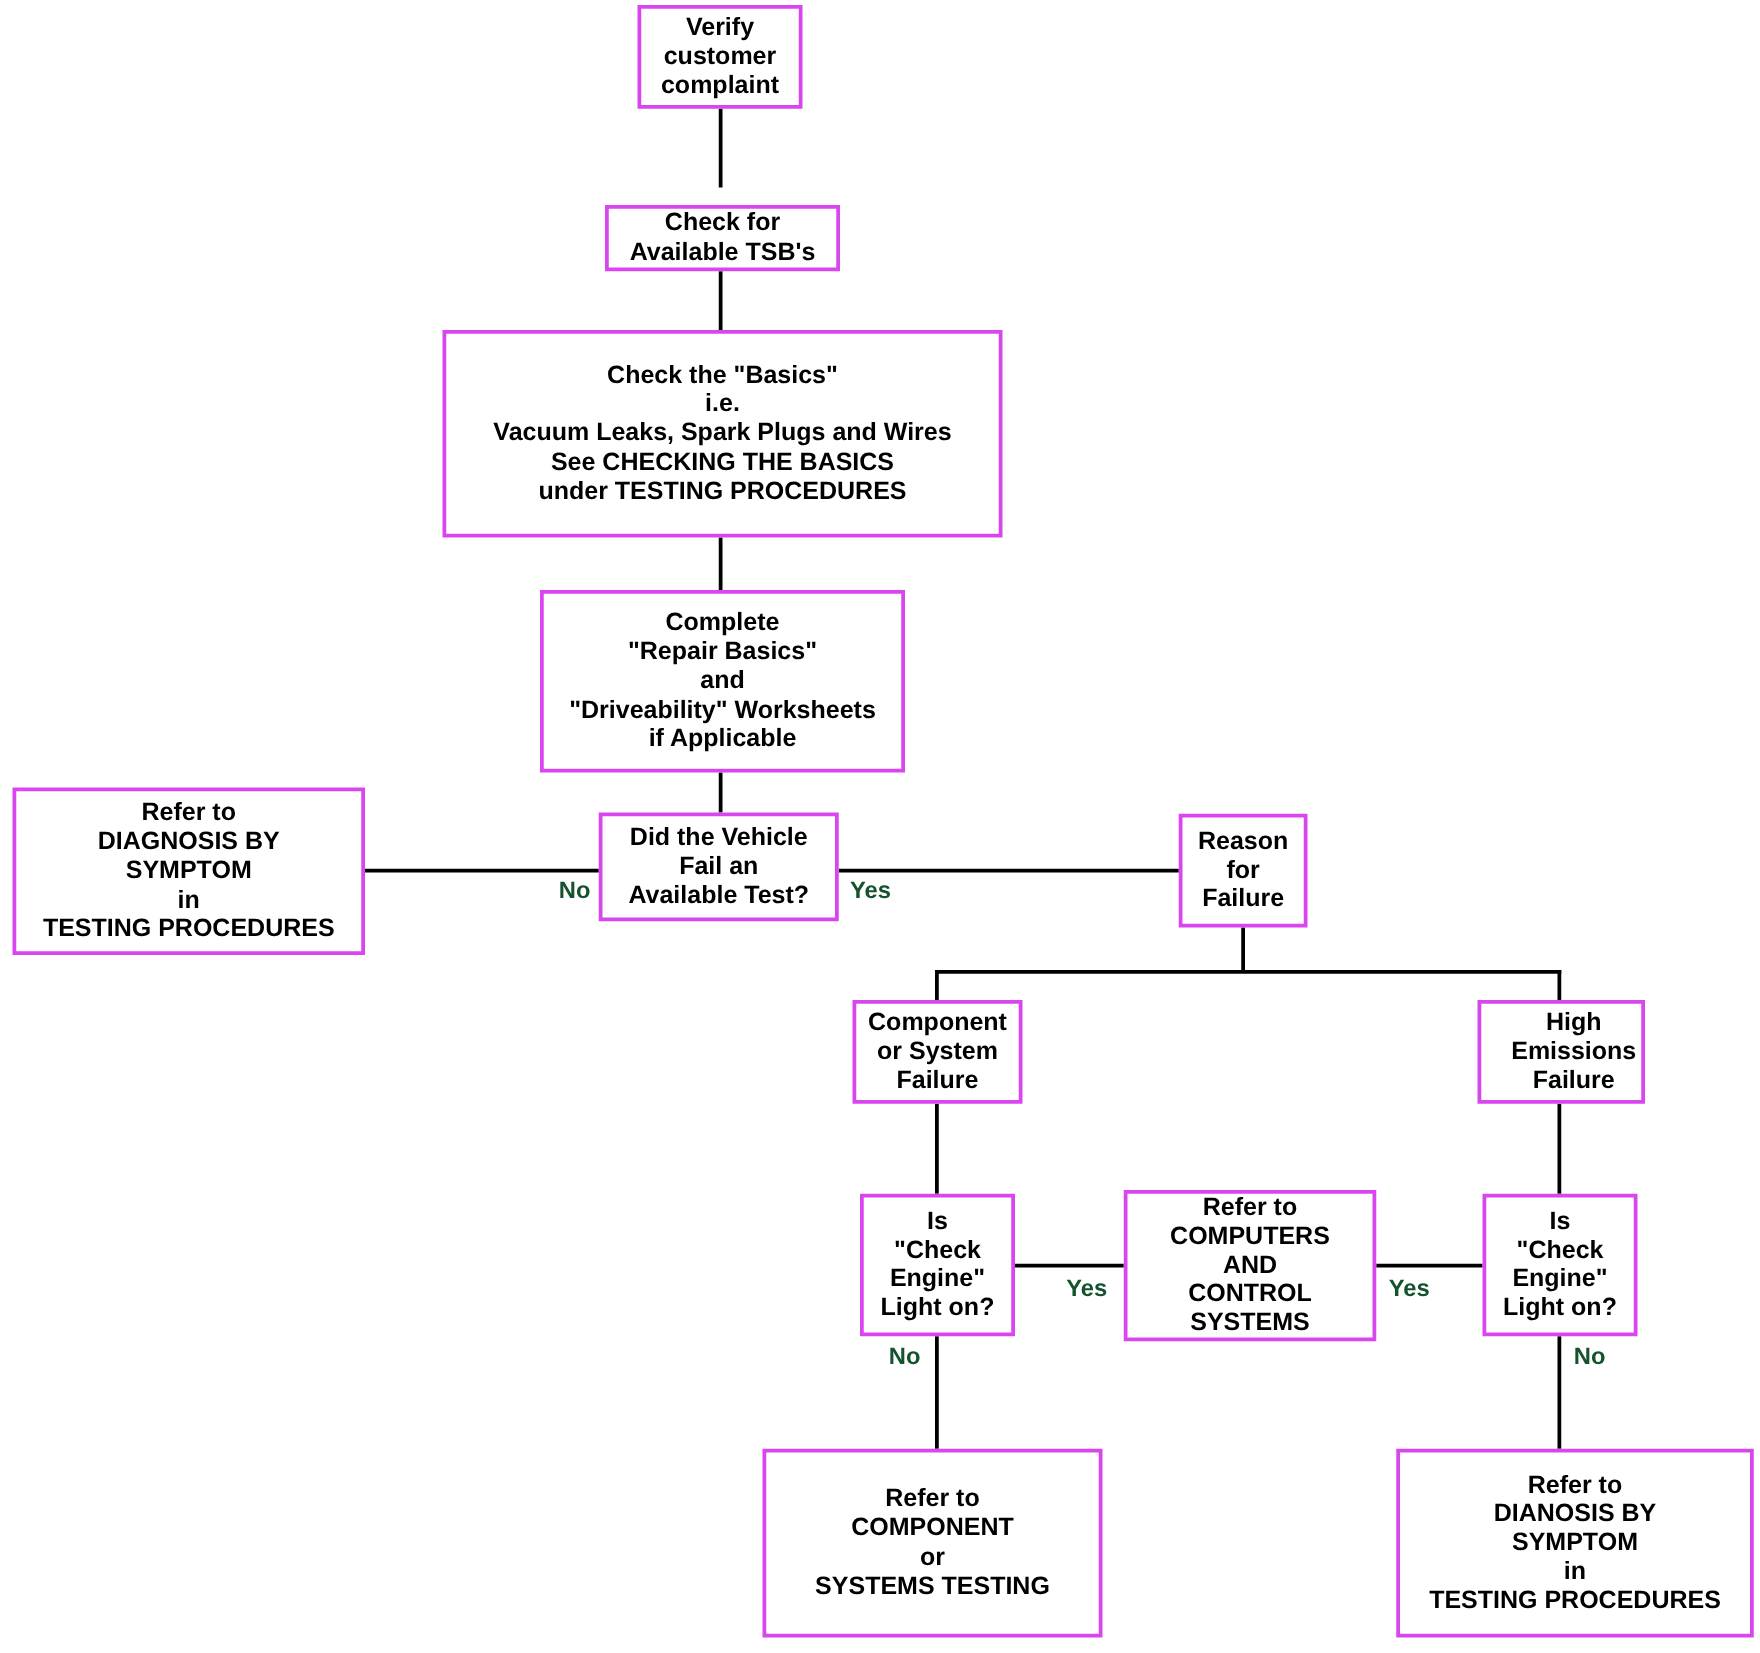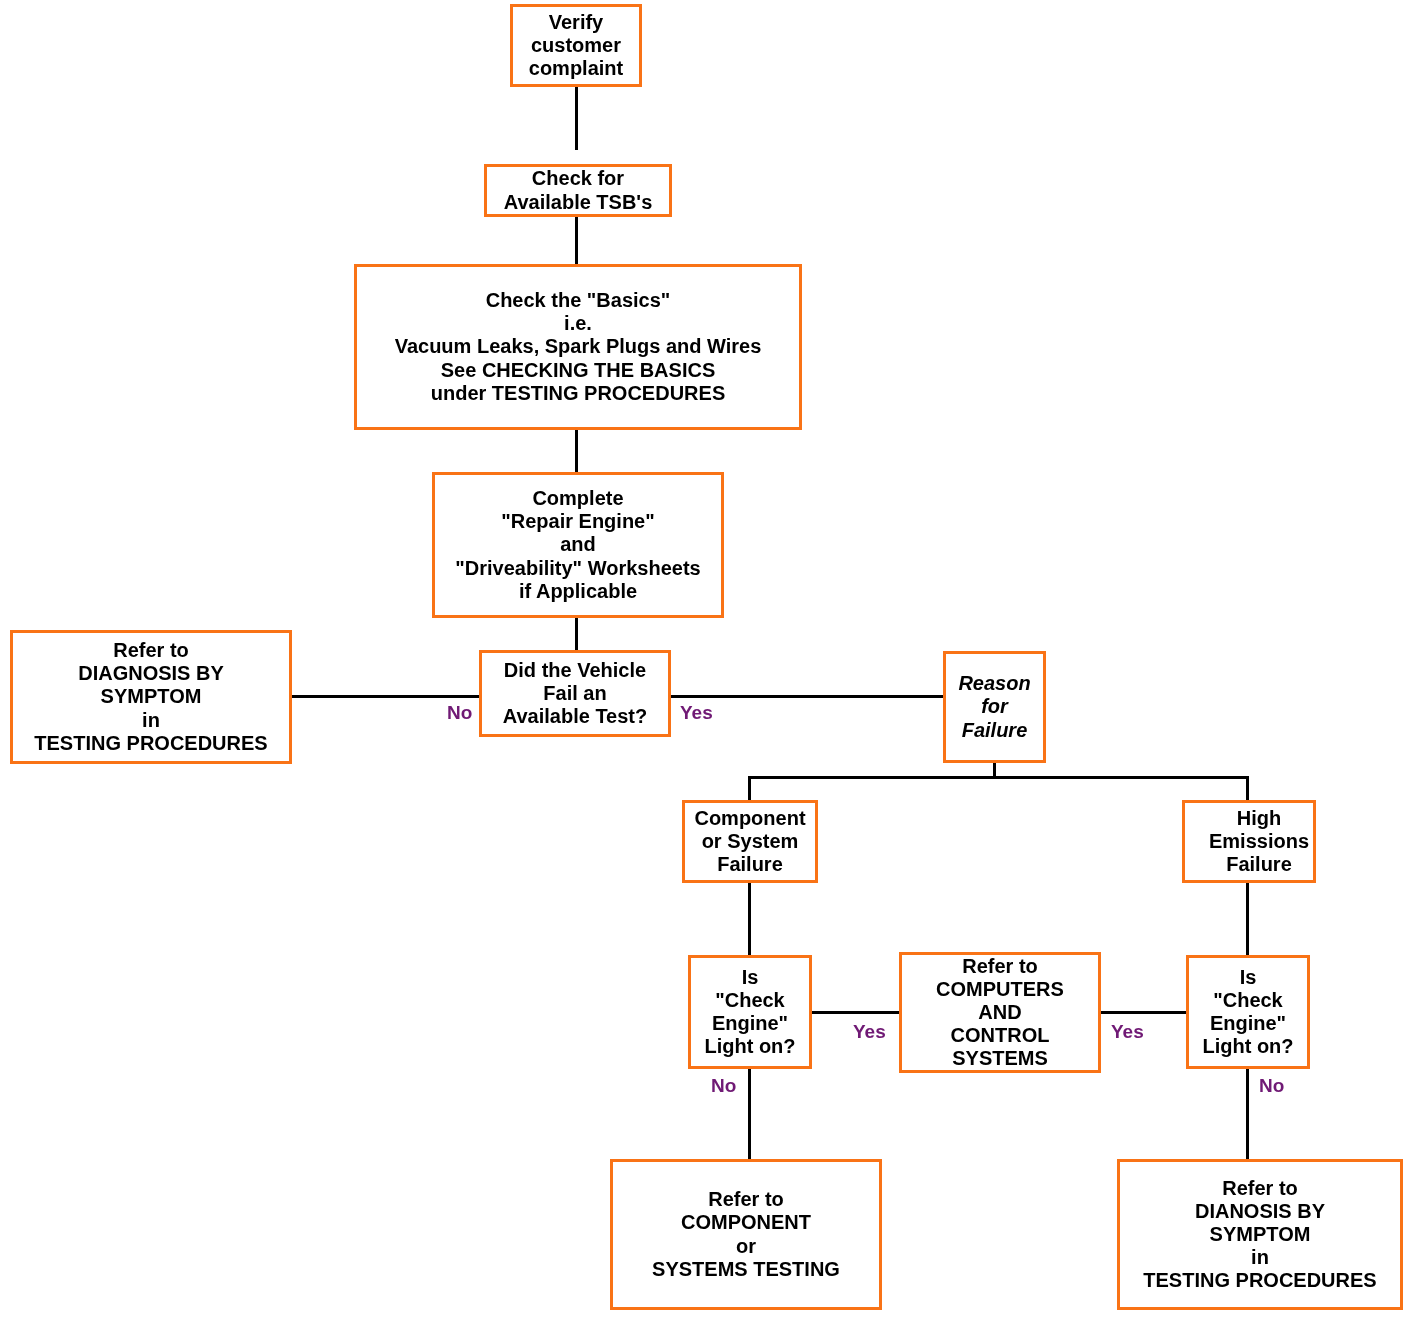--- a/index.html
+++ b/index.html
@@ -12,57 +12,57 @@
     position: relative;
     width: 1408px;
     height: 1322px;
     background: #ffffff;
     font-family: "Liberation Sans", sans-serif;
     overflow: hidden;
   }
   .node {
     position: absolute;
     box-sizing: border-box;
-    border: 3px solid #f97316;
+    border: 3px solid #d946ef;
     background: #ffffff;
     color: #000000;
     font-weight: bold;
     display: flex;
     flex-direction: column;
     align-items: center;
     justify-content: center;
     text-align: center;
     line-height: 1.16;
     z-index: 3;
     white-space: pre-line;
   }
   .edge {
     position: absolute;
     background: #000000;
     z-index: 1;
   }
   .edge-label {
     position: absolute;
-    color: #701a75;
+    color: #14532d;
     font-weight: bold;
     font-size: 19px;
     line-height: 1;
     z-index: 4;
     background: #ffffff;
     padding: 0 1px;
     white-space: nowrap;
   }
   
   #n-verify        { left: 510px; top: 4px;    width: 132px; height: 83px;  font-size: 20px; }
   #n-tsb           { left: 484px; top: 164px;  width: 188px; height: 53px;  font-size: 20px; }
   #n-basics        { left: 354px; top: 264px;  width: 448px; height: 166px; font-size: 20px; }
   #n-worksheets    { left: 432px; top: 472px;  width: 292px; height: 146px; font-size: 20px; }
   #n-fail-q        { left: 479px; top: 650px;  width: 192px; height: 87px;  font-size: 20px; }
   #n-refer-sym-l   { left: 10px;  top: 630px;  width: 282px; height: 134px; font-size: 20px; }
-  #n-reason        { left: 943px; top: 651px;  width: 103px; height: 112px;  font-size: 20px; font-style: italic; }
+  #n-reason        { left: 943px; top: 651px;  width: 103px; height: 91px;  font-size: 20px; }
   #n-component     { left: 682px; top: 800px;  width: 136px; height: 83px;  font-size: 20px; }
   #n-high-emis     { left: 1182px;top: 800px;  width: 134px; height: 83px;  font-size: 20px; padding-left: 20px; }
   #n-cel-left      { left: 688px; top: 955px;  width: 124px; height: 114px; font-size: 20px; }
   #n-cel-right     { left: 1186px;top: 955px;  width: 124px; height: 114px; font-size: 20px; }
   #n-computers     { left: 899px; top: 952px;  width: 202px; height: 121px; font-size: 20px; }
   #n-refer-comp    { left: 610px; top: 1159px; width: 272px; height: 151px; font-size: 20px; }
   #n-refer-sym-r   { left: 1117px;top: 1159px; width: 286px; height: 151px; font-size: 20px; }
 </style>
 </head>
 <body>
@@ -109,21 +109,21 @@
 customer
 complaint</div>
   <div class="node" id="n-tsb">Check for
 Available TSB's</div>
   <div class="node" id="n-basics">Check the "Basics"
 i.e.
 Vacuum Leaks, Spark Plugs and Wires
 See CHECKING THE BASICS
 under TESTING PROCEDURES</div>
   <div class="node" id="n-worksheets">Complete
-"Repair Engine"
+"Repair Basics"
 and
 "Driveability" Worksheets
 if Applicable</div>
   <div class="node" id="n-fail-q">Did the Vehicle
 Fail an
 Available Test?</div>
   <div class="node" id="n-refer-sym-l">Refer to
 DIAGNOSIS BY
 SYMPTOM
 in

